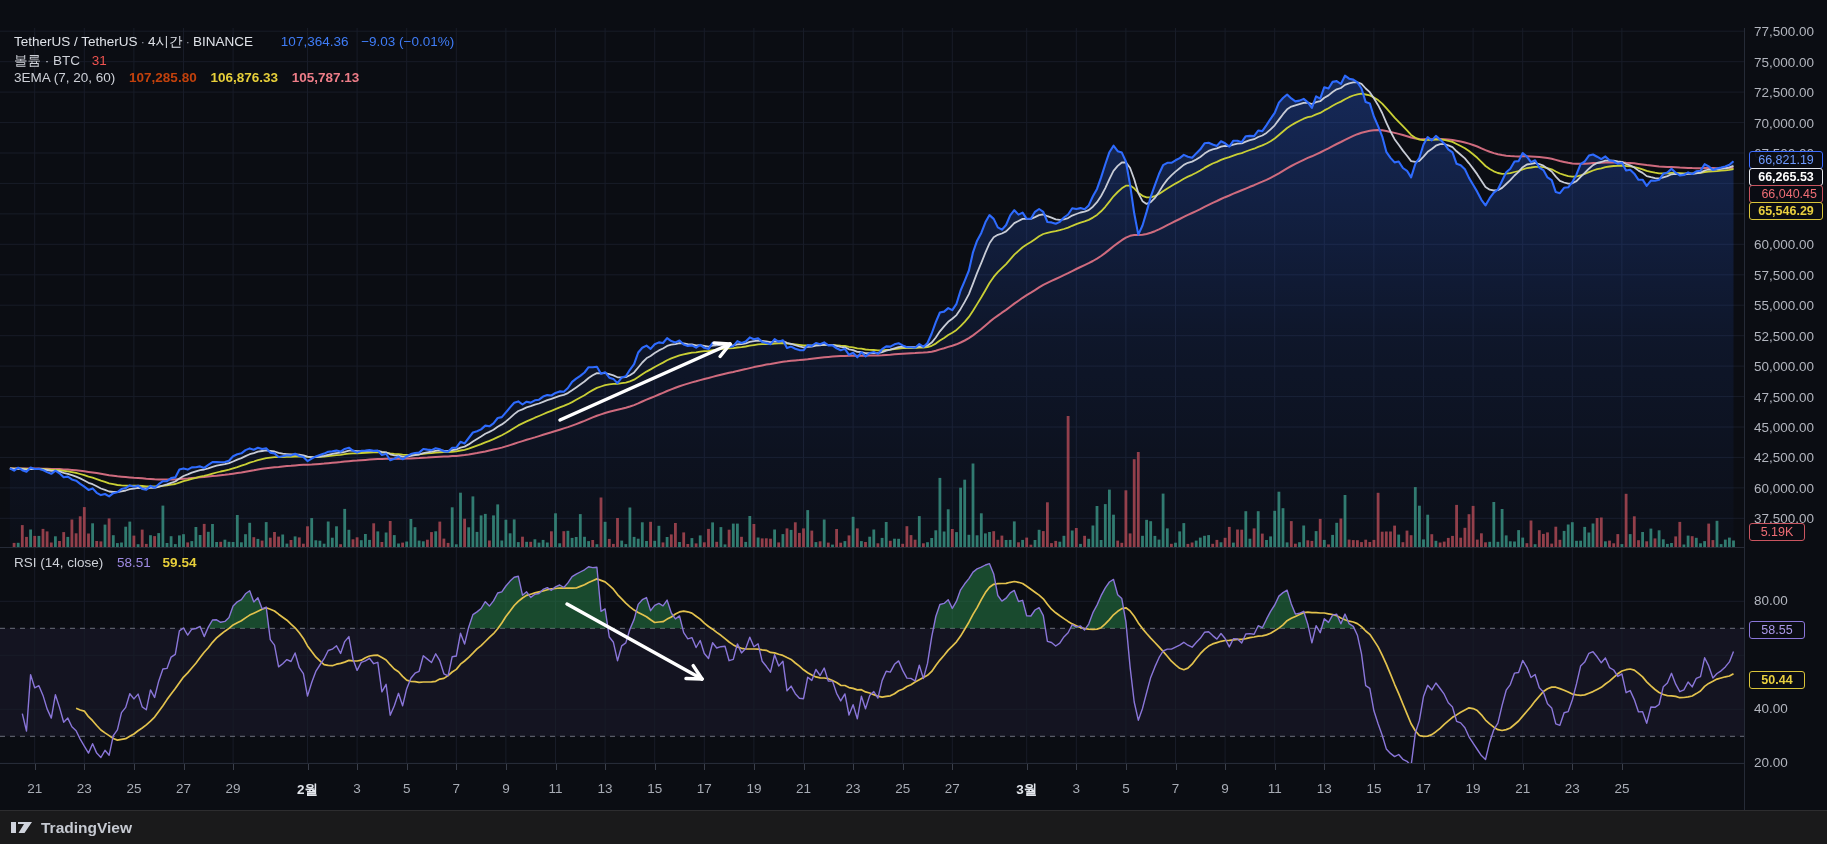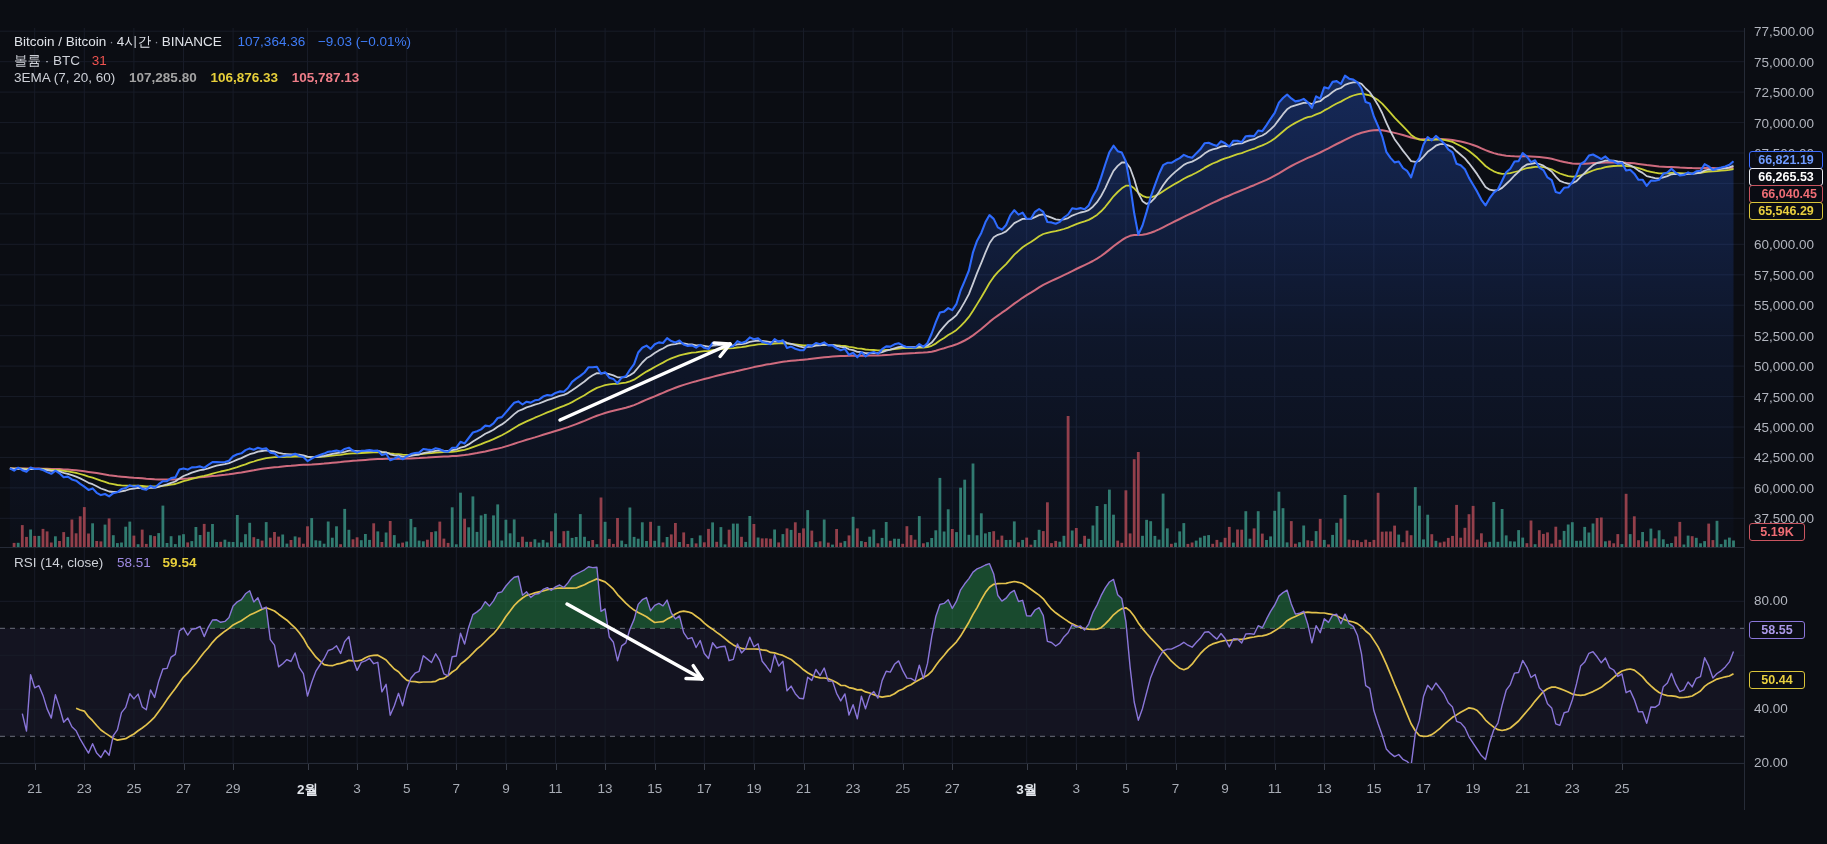--- a/index.html
+++ b/index.html
@@ -16,30 +16,30 @@
   #rsiPane{top:519px;height:216px;border-top:1px solid #262b37;box-sizing:content-box;}
   #timeAxis{position:absolute;left:0;top:735px;width:1744px;height:47px;border-top:1px solid #262b37;}
   #axisCol{position:absolute;left:1744px;top:0;width:83px;height:782px;border-left:1px solid #262b37;}
   svg{display:block;}
   
   .legend{position:absolute;left:14px;white-space:nowrap;font-size:13.5px;color:#cdd0d7;z-index:5;}
   .legend .t{color:#dfe2e8;}
   .legend .sep{color:#8a8e98;padding:0 3px;}
   .legend .blue{color:#3f7cf6;}
   .legend .red{color:#ef5350;}
-  .legend .wv{color:#a3a3a3;font-weight:700;margin-left:10px;}
+  .legend .wv{color:#c2410c;font-weight:700;margin-left:10px;}
   .legend .yv{color:#e7cf3a;font-weight:700;margin-left:10px;}
   .legend .pv{color:#ee7d88;font-weight:700;margin-left:10px;}
   .legend .purv{color:#9f8ae2;margin-left:10px;margin-top:32px;}
   .legend .yv2{color:#e7cf3a;font-weight:700;margin-left:8px;}
   #lg1{top:5px;} #lg2{top:24px;} #lg3{top:42px;} #lgR{top:7px;}
   
   .axlab{position:absolute;left:9px;transform:translateY(-50%);font-size:13.5px;color:#b2b5be;white-space:nowrap;}
   .tag{position:absolute;left:4px;transform:translateY(-50%);font-size:12.5px;line-height:14px;
-       padding:1px 5px;border-radius:3px;background:rgba(11,13,19,0.95);border:1px solid;white-space:nowrap;min-width:62px;text-align:center;font-weight:bold;}
+       padding:1px 5px;border-radius:3px;background:rgba(11,13,19,0.95);border:1px solid;white-space:nowrap;min-width:62px;text-align:center;}
   .tag.blue{border-color:#3d6dff;color:#6f9bff;}
   .tag.white{border-color:#e8eaf0;color:#ffffff;font-weight:700;}
   .tag.red{border-color:#c95560;color:#ef6d75;}
   .tag.yellow{border-color:#d8c33a;color:#e8cf3f;font-weight:700;}
   .tag.purple{border-color:#8a76d9;color:#ab99e8;}
   .tag.small{min-width:44px;}
   
   .tick{position:absolute;top:0;width:1px;height:6px;background:#3a3f4b;}
   .tlab{position:absolute;top:17px;transform:translateX(-50%);font-size:13.5px;color:#a8acb5;white-space:nowrap;}
   .tlab.month{color:#e3e6ec;font-weight:700;}
@@ -546,22 +546,22 @@
         <g id="gLine">
             <path d="M9.9 440.4 L14.1 442.7 L18.2 439.7 L22.3 442.2 L26.5 443.8 L30.6 439.6 L34.7 441.0 L38.9 440.8 L43.0 442.0 L47.1 444.1 L51.3 445.8 L55.4 442.6 L59.5 445.3 L63.7 449.3 L67.8 448.6 L71.9 451.4 L76.1 452.7 L80.2 455.8 L84.3 458.7 L88.5 461.9 L92.6 460.4 L96.7 464.8 L100.9 467.1 L105.0 466.0 L109.1 468.4 L113.3 465.2 L117.4 464.2 L121.5 461.1 L125.7 460.1 L129.8 457.4 L133.9 458.7 L138.1 457.7 L142.2 460.9 L146.3 461.7 L150.5 457.9 L154.6 459.7 L158.7 456.2 L162.9 453.2 L167.0 453.1 L171.1 450.1 L175.3 449.4 L179.4 441.6 L183.5 440.4 L187.7 441.6 L191.8 439.4 L195.9 439.2 L200.1 438.4 L204.2 439.9 L208.3 436.8 L212.5 434.1 L216.6 434.0 L220.7 434.3 L224.9 434.0 L229.0 432.7 L233.1 428.2 L237.3 426.3 L241.4 425.3 L245.5 422.1 L249.7 420.4 L253.8 421.7 L257.9 419.7 L262.1 421.0 L266.2 420.3 L270.3 424.6 L274.5 425.4 L278.6 429.0 L282.7 428.2 L286.9 427.3 L291.0 427.6 L295.1 425.8 L299.3 428.0 L303.4 429.0 L307.5 433.1 L311.7 430.6 L315.8 428.4 L319.9 427.0 L324.1 425.6 L328.2 423.7 L332.3 423.4 L336.5 422.6 L340.6 423.6 L344.7 420.9 L348.9 419.7 L353.0 422.8 L357.1 424.6 L361.3 422.9 L365.4 422.6 L369.5 422.1 L373.7 422.9 L377.8 422.6 L381.9 427.0 L386.1 425.8 L390.2 432.2 L394.3 430.7 L398.5 428.5 L402.6 431.3 L406.7 428.2 L410.9 426.1 L415.0 425.0 L419.1 424.6 L423.3 421.0 L427.4 421.6 L431.5 422.1 L435.7 420.2 L439.8 421.3 L443.9 423.4 L448.1 423.7 L452.2 419.8 L456.3 419.7 L460.5 413.8 L464.6 415.4 L468.7 410.0 L472.9 404.5 L477.0 403.2 L481.1 401.4 L485.3 397.6 L489.4 398.3 L493.5 395.3 L497.7 390.0 L501.8 389.1 L505.9 384.4 L510.1 379.4 L514.2 374.8 L518.3 373.4 L522.5 376.5 L526.6 373.7 L530.7 374.6 L534.9 372.3 L539.0 371.7 L543.1 368.6 L547.3 367.1 L551.4 367.5 L555.5 364.9 L559.7 363.4 L563.8 363.7 L567.9 360.0 L572.1 353.9 L576.2 350.7 L580.3 347.9 L584.5 344.5 L588.6 339.2 L592.7 339.3 L596.9 338.7 L601.0 345.7 L605.1 344.2 L609.3 349.7 L613.4 350.9 L617.5 355.2 L621.7 349.5 L625.8 348.2 L629.9 341.8 L634.1 336.1 L638.2 324.5 L642.3 319.8 L646.5 317.6 L650.6 320.9 L654.7 316.2 L658.9 314.4 L663.0 315.0 L667.1 310.1 L671.3 313.1 L675.4 314.4 L679.5 312.5 L683.7 316.4 L687.8 317.9 L691.9 317.4 L696.1 319.7 L700.2 316.8 L704.3 319.8 L708.5 321.1 L712.6 314.9 L716.7 316.2 L720.9 315.7 L725.0 315.5 L729.1 318.6 L733.3 318.2 L737.4 313.1 L741.5 315.0 L745.7 313.5 L749.8 309.4 L753.9 311.3 L758.1 310.2 L762.2 313.9 L766.3 315.0 L770.5 316.3 L774.6 311.2 L778.7 313.8 L782.9 312.3 L787.0 319.9 L791.1 318.6 L795.3 320.8 L799.4 322.1 L803.5 322.3 L807.7 317.1 L811.8 317.9 L815.9 315.0 L820.1 316.3 L824.2 314.4 L828.3 317.4 L832.5 317.4 L836.6 320.3 L840.7 322.3 L844.9 320.8 L849.0 326.8 L853.1 324.7 L857.3 329.3 L861.4 324.1 L865.5 328.4 L869.7 325.0 L873.8 323.9 L877.9 325.9 L882.1 321.2 L886.2 318.4 L890.3 318.6 L894.5 316.3 L898.6 315.3 L902.7 317.4 L906.9 319.2 L911.0 319.3 L915.1 319.8 L919.3 316.1 L923.4 318.9 L927.5 315.0 L931.7 305.5 L935.8 294.2 L939.9 284.5 L944.1 283.6 L948.2 280.1 L952.3 282.1 L956.5 275.8 L960.6 262.5 L964.7 252.9 L968.9 242.5 L973.0 224.3 L977.1 212.7 L981.3 204.9 L985.4 194.3 L989.5 187.1 L993.7 190.9 L997.8 199.4 L1001.9 201.7 L1006.1 197.0 L1010.2 187.4 L1014.3 182.2 L1018.5 186.6 L1022.6 184.6 L1026.7 190.8 L1030.9 190.8 L1035.0 183.8 L1039.1 181.0 L1043.3 183.8 L1047.4 194.0 L1051.5 194.4 L1055.7 195.8 L1059.8 193.9 L1063.9 189.5 L1068.1 186.5 L1072.2 180.2 L1076.3 181.0 L1080.5 180.1 L1084.6 181.3 L1088.7 177.4 L1092.9 168.3 L1097.0 160.9 L1101.1 149.4 L1105.3 136.3 L1109.4 124.2 L1113.5 117.7 L1117.7 123.2 L1121.8 124.6 L1125.9 133.5 L1130.1 156.9 L1134.2 185.3 L1138.3 206.6 L1142.5 197.5 L1146.6 183.9 L1150.7 168.8 L1154.9 157.1 L1159.0 146.0 L1163.1 137.2 L1167.3 134.8 L1171.4 134.8 L1175.5 132.3 L1179.7 130.1 L1183.8 126.9 L1187.9 128.7 L1192.1 129.8 L1196.2 125.4 L1200.3 121.3 L1204.5 115.3 L1208.6 114.8 L1212.7 116.5 L1216.9 117.9 L1221.0 113.3 L1225.1 115.3 L1229.3 118.6 L1233.4 112.7 L1237.5 112.8 L1241.7 114.2 L1245.8 108.2 L1249.9 107.9 L1254.1 108.1 L1258.2 102.5 L1262.3 103.1 L1266.5 97.1 L1270.6 90.8 L1274.7 84.8 L1278.9 74.6 L1283.0 70.0 L1287.1 66.5 L1291.3 70.4 L1295.4 73.4 L1299.5 72.6 L1303.7 70.9 L1307.8 74.4 L1311.9 79.9 L1316.1 68.3 L1320.2 70.6 L1324.3 59.2 L1328.5 60.5 L1332.6 53.9 L1336.7 53.1 L1340.9 56.0 L1345.0 47.7 L1349.1 50.7 L1353.3 51.6 L1357.4 54.3 L1361.5 60.5 L1365.7 74.1 L1369.8 75.4 L1373.9 88.5 L1378.1 98.1 L1382.2 108.3 L1386.3 123.8 L1390.5 129.9 L1394.6 134.4 L1398.7 133.5 L1402.9 140.0 L1407.0 142.8 L1411.1 149.4 L1415.3 136.0 L1419.4 129.8 L1423.5 116.5 L1427.7 109.1 L1431.8 112.4 L1435.9 107.9 L1440.1 111.6 L1444.2 115.4 L1448.3 121.3 L1452.5 124.4 L1456.6 135.8 L1460.7 137.2 L1464.9 141.3 L1469.0 149.9 L1473.1 156.7 L1477.3 163.9 L1481.4 171.8 L1485.5 177.4 L1489.7 170.2 L1493.8 164.6 L1497.9 161.5 L1502.1 152.8 L1506.2 144.2 L1510.3 140.8 L1514.5 133.5 L1518.6 133.1 L1522.7 125.0 L1526.9 128.6 L1531.0 134.1 L1535.1 132.3 L1539.3 139.6 L1543.4 142.1 L1547.5 149.4 L1551.7 152.1 L1555.8 164.1 L1559.9 165.2 L1564.1 159.8 L1568.2 159.3 L1572.3 154.2 L1576.5 146.4 L1580.6 136.1 L1584.7 133.5 L1588.9 127.6 L1593.0 126.5 L1597.1 128.7 L1601.3 131.1 L1605.4 128.4 L1609.5 132.3 L1613.7 133.3 L1617.8 135.8 L1621.9 134.7 L1626.1 142.5 L1630.2 141.7 L1634.3 145.7 L1638.5 151.8 L1642.6 151.7 L1646.7 157.9 L1650.9 152.6 L1655.0 152.7 L1659.1 151.8 L1663.3 145.8 L1667.4 144.5 L1671.5 140.8 L1675.7 144.7 L1679.8 147.5 L1683.9 146.9 L1688.1 144.4 L1692.2 146.0 L1696.3 143.3 L1700.5 142.7 L1704.6 136.2 L1708.7 138.4 L1712.9 142.0 L1717.0 140.5 L1721.1 139.6 L1725.3 138.4 L1729.4 136.8 L1733.5 133.3" fill="none" stroke="#2e6bfe" stroke-width="2.1" stroke-linejoin="round"></path>
           </g>
         <g id="gArrP">
             <line x1="560" y1="392" x2="730" y2="316" stroke="#ffffff" stroke-width="3.5" stroke-linecap="round"></line>
             <line x1="730" y1="316" x2="714.0" y2="315.0" stroke="#ffffff" stroke-width="3.5" stroke-linecap="round"></line>
             <line x1="730" y1="316" x2="720.1" y2="328.5" stroke="#ffffff" stroke-width="3.5" stroke-linecap="round"></line>
           </g>
       </svg>
       <div class="legend" id="lg1">
-        <span class="t">Bitcoin / Bitcoin</span><span class="sep">·</span><span class="t">4시간</span><span class="sep">·</span><span class="t">BINANCE</span>
-        <span class="blue" style="margin-left:12px">107,364.36</span>
+        <span class="t">TetherUS / TetherUS</span><span class="sep">·</span><span class="t">4시간</span><span class="sep">·</span><span class="t">BINANCE</span>
+        <span class="blue" style="margin-left:24px">107,364.36</span>
         <span class="blue" style="margin-left:9px">−9.03 (−0.01%)</span>
       </div>
       <div class="legend" id="lg2">
         <span>볼륨 · BTC</span>
         <span class="red" style="margin-left:8px">31</span>
       </div>
       <div class="legend" id="lg3">
         <span>3EMA (7, 20, 60)</span>
         <span class="wv">107,285.80</span>
         <span class="yv">106,876.33</span>
@@ -724,13 +724,22 @@
         <div class="tag blue" style="top: 132px;">66,821.19</div>
         <div class="tag white" style="top: 149px;">66,265.53</div>
         <div class="tag red" style="top: 166px; text-align: right;">66,040.45</div>
         <div class="tag yellow" style="top: 183px;">65,546.29</div>
         <div class="tag small red" style="top: 504px;">5.19K</div>
         <div class="tag small purple" style="top: 602px;">58.55</div>
         <div class="tag small yellow" style="top: 652px;">50.44</div>
       </div>
   </div>
 
+  <div id="footer">
+    <span style="display:inline-flex;">
+      <svg width="24" height="17" viewBox="0 0 24 17">
+        <rect x="1" y="3" width="5" height="11" fill="#cfd3dc"></rect>
+        <polygon points="8,3 22,3 14.5,14 8.5,14 14,5 8,5" fill="#cfd3dc"></polygon>
+      </svg>
+    </span>
+    <span class="brand">TradingView</span>
+  </div>
 </div>
 
 </body></html>

